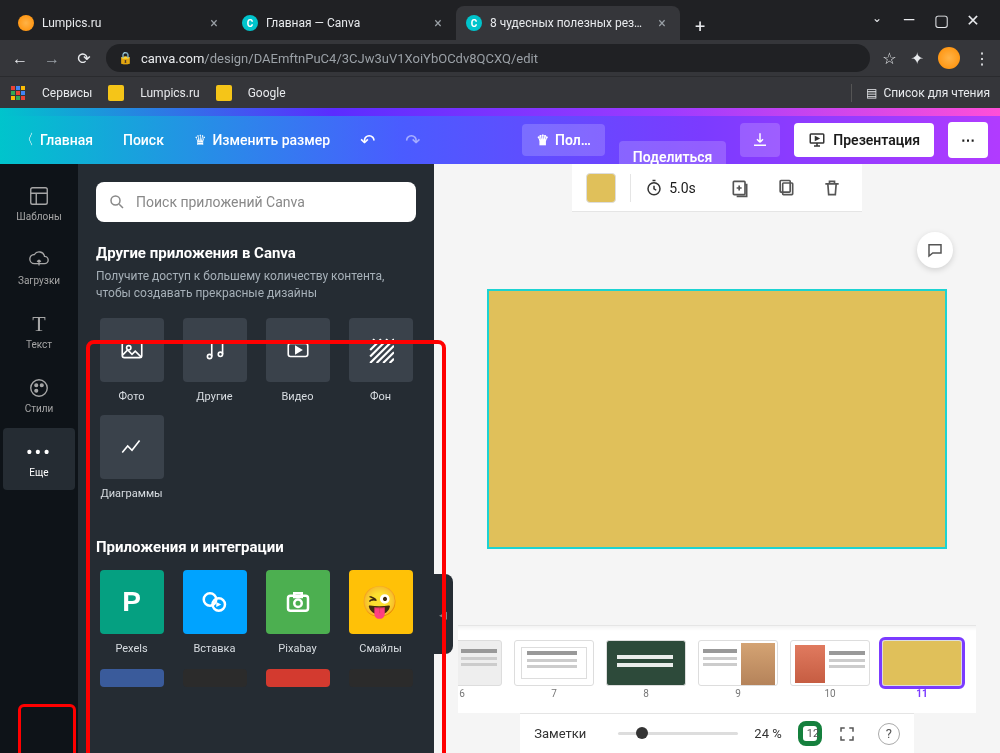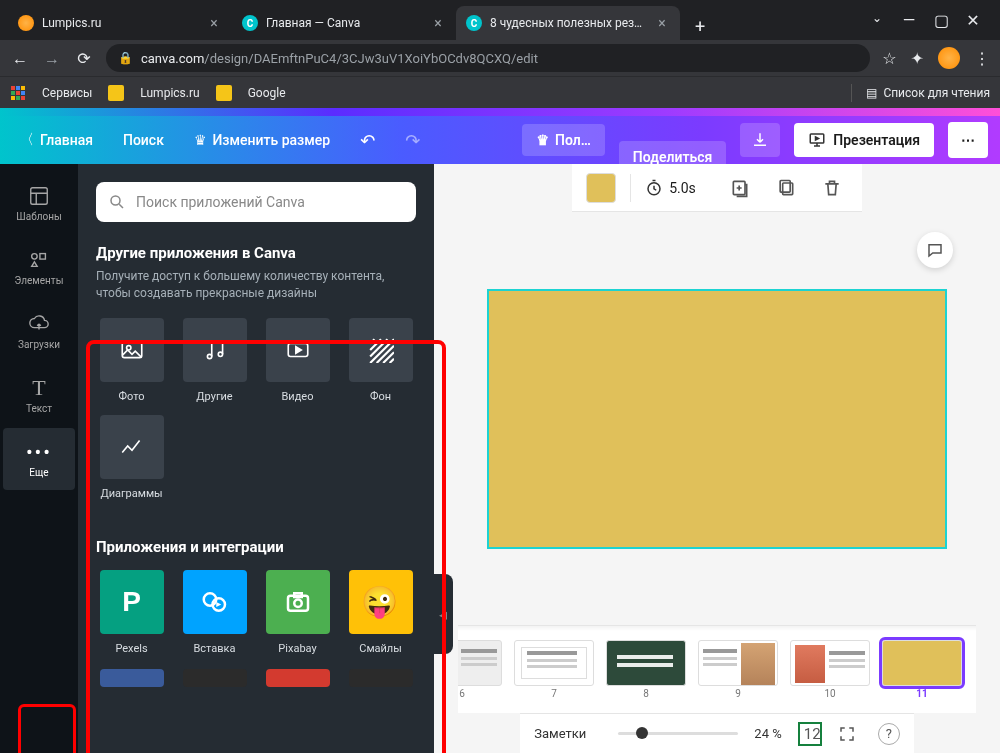--- a/index.html
+++ b/index.html
@@ -234,39 +234,40 @@
           <svg width="22" height="22" viewBox="0 0 24 24" fill="none" stroke="currentColor" stroke-width="1.5">
             <rect x="3" y="3" width="18" height="18" rx="2"></rect>
             <path d="M3 9h18M9 9v12"></path>
           </svg>
         </span>
       <span>Шаблоны</span>
     </div>
     <div class="rail-item">
       <span class="ri-icon">
           <svg width="22" height="22" viewBox="0 0 24 24" fill="none" stroke="currentColor" stroke-width="1.5">
-            <circle cx="7" cy="8" r="3"></circle>
-            <rect x="13" y="5" width="6" height="6"></rect>
-            <path d="M7 14l3 5H4z"></path>
-          </svg>
-        </span>
-      <span>Элементы</span>
+            <path d="M7 16a5 5 0 010-10 6 6 0 0111 2 4 4 0 010 8H7z"></path>
+            <path d="M12 12v6m0-6l-2 2m2-2l2 2"></path>
+          </svg>
+        </span>
+      <span>Загрузки</span>
+    </div>
+    <div class="rail-item">
+      <span class="ri-icon" style="font-family:serif;font-size:22px">T</span>
+      <span>Текст</span>
     </div>
     <div class="rail-item">
       <span class="ri-icon">
           <svg width="22" height="22" viewBox="0 0 24 24" fill="none" stroke="currentColor" stroke-width="1.5">
-            <path d="M7 16a5 5 0 010-10 6 6 0 0111 2 4 4 0 010 8H7z"></path>
-            <path d="M12 12v6m0-6l-2 2m2-2l2 2"></path>
-          </svg>
-        </span>
-      <span>Загрузки</span>
-    </div>
-    <div class="rail-item">
-      <span class="ri-icon" style="font-family:serif;font-size:22px">T</span>
-      <span>Текст</span>
+            <circle cx="12" cy="12" r="9"></circle>
+            <circle cx="9" cy="9" r="1.5" fill="currentColor"></circle>
+            <circle cx="15" cy="9" r="1.5" fill="currentColor"></circle>
+            <circle cx="9" cy="15" r="1.5" fill="currentColor"></circle>
+          </svg>
+        </span>
+      <span>Стили</span>
     </div>
     <div class="rail-item active">
       <span class="ri-icon" style="font-size:20px;letter-spacing:2px">•••</span>
       <span>Еще</span>
     </div>
   </div>
 
   <div class="panel">
     <div class="search">
       <svg width="18" height="18" viewBox="0 0 24 24" fill="none" stroke="#888" stroke-width="2">
@@ -467,21 +468,21 @@
       </div>
     </div>
 
     <div class="status">
       <span style="cursor:pointer">Заметки</span>
       <div class="flex"></div>
       <div class="zoom-track">
           <div class="knob"></div>
         </div>
       <span style="cursor:pointer">24 %</span>
-      <span class="ibtn" style="border:2px solid #15803d;border-radius:0;padding:1px 4px;font-size:15px">12</span>
+      <span class="ibtn" style="border:5px solid #15803d;border-radius:8px;padding:1px 4px;font-size:11px">12</span>
       <span class="ibtn">
           <svg width="18" height="18" viewBox="0 0 24 24" fill="none" stroke="#555" stroke-width="2">
             <path d="M4 9V4h5M20 9V4h-5M4 15v5h5M20 15v5h-5"></path>
           </svg>
         </span>
       <span class="ibtn" style="border:1px solid #aaa;border-radius:50%;width:22px;height:22px;display:flex;align-items:center;justify-content:center;font-size:13px">?</span>
     </div>
   </div>
 </div>
 

